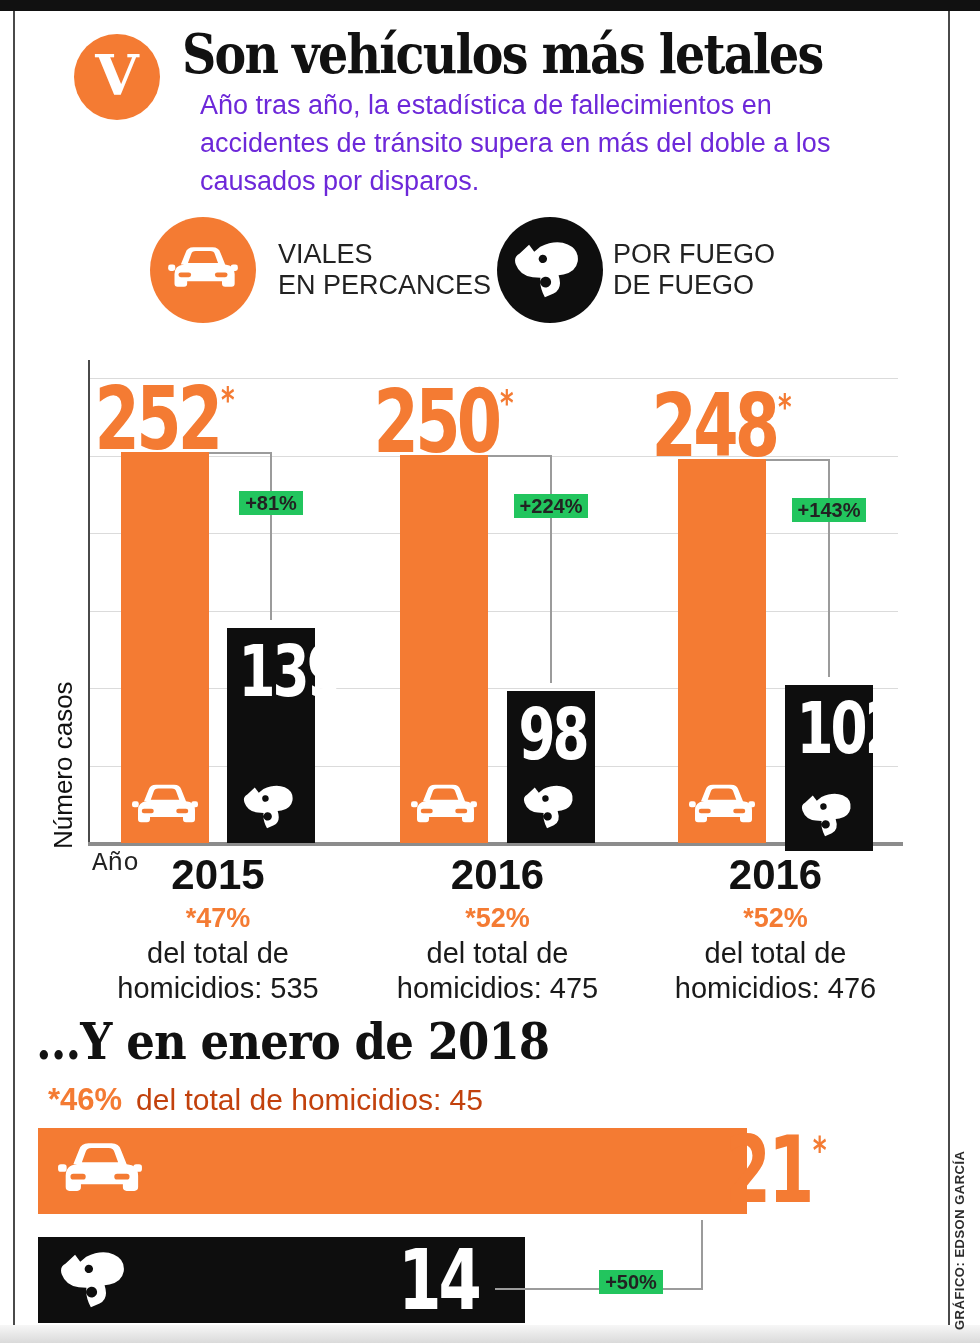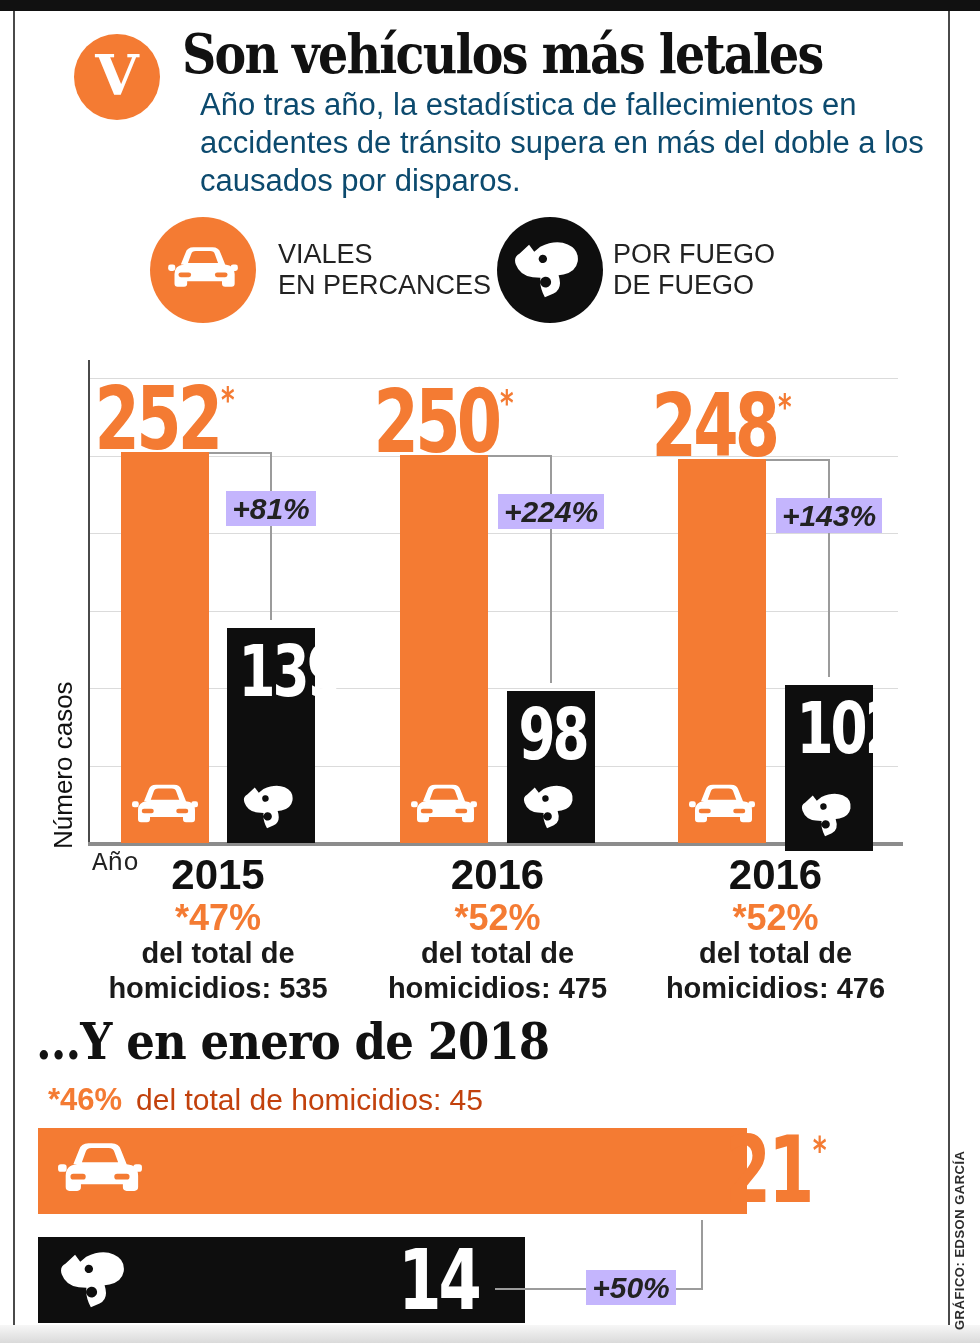--- a/index.html
+++ b/index.html
@@ -12,21 +12,21 @@
   .vborder.right{left:948px;}
   .bottomband{position:absolute;left:0;top:1325px;width:980px;height:18px;
               background:linear-gradient(#f7f7f7,#dadada);}
   
   .logo{position:absolute;left:74px;top:34px;width:86px;height:86px;border-radius:50%;
         background:#F47B33;display:flex;align-items:center;justify-content:center;}
   .logo span{font-family:"DejaVu Serif",serif;font-weight:800;font-size:56px;color:#fff;line-height:1;margin-top:-4px;}
   .title{position:absolute;left:182px;top:22px;margin:0;font-family:"DejaVu Serif",serif;
          font-weight:800;font-size:54px;letter-spacing:-2px;color:#111;white-space:nowrap;
          transform:scaleX(.88);transform-origin:left top;}
-  .subtitle{position:absolute;left:200px;top:86px;font-size:31px;line-height:38px;font-weight:500;color:#0c4a6e;}
+  .subtitle{position:absolute;left:200px;top:86px;font-size:27px;line-height:38px;font-weight:500;color:#6d28d9;}
   
   .leg-circle{position:absolute;width:106px;height:106px;border-radius:50%;top:217px;
               display:flex;align-items:center;justify-content:center;}
   .leg-circle.car{left:150px;background:#F47B33;}
   .leg-circle.gun{left:497px;background:#0E0E0E;}
   .leg-label{position:absolute;top:239px;font-size:27px;line-height:31px;font-weight:500;color:#222;}
   .leg-label.car{left:278px;}
   .leg-label.gun{left:613px;}
   
   .grid{position:absolute;left:88px;width:810px;height:1px;background:#DBDBDB;}
@@ -37,28 +37,28 @@
   .bar.gun{background:#0E0E0E;width:88px;}
   .bar .icon-bottom{position:absolute;bottom:10px;left:0;width:100%;text-align:center;}
   .bignum-wrap{position:absolute;width:208px;text-align:center;}
   .bignum{display:inline-block;font-weight:800;font-size:88px;line-height:100px;letter-spacing:-5px;
           color:#F47B33;transform:scaleX(.74);transform-origin:center bottom;font-family:"DejaVu Sans",sans-serif;}
   .gunnum{display:block;margin:6px auto 0;font-weight:800;font-size:72px;line-height:74px;letter-spacing:-4px;
           color:#fff;transform:scaleX(.74);transform-origin:center top;font-family:"DejaVu Sans",sans-serif;text-align:center;}
   .ast{font-size:40%;vertical-align:1.05em;letter-spacing:0;margin-left:2px;}
   .bl{position:absolute;background:#9B9B9B;}
   .pct-gain{position:absolute;width:180px;text-align:center;}
-  .pct-gain span{background:#c4b5fd;padding:1px 6px;font-size:30px;font-weight:600;color:#222;font-style:italic;}
+  .pct-gain span{background:#22c55e;padding:1px 6px;font-size:20px;font-weight:600;color:#222;}
   .ylabel{position:absolute;left:48px;top:681px;height:168px;writing-mode:vertical-rl;
           transform:rotate(180deg);font-size:26px;font-weight:500;color:#111;}
   .xlabel{position:absolute;left:92px;top:848px;font-size:26px;font-weight:500;color:#222;font-family:Liberation Mono, monospace;}
   .xgroup{position:absolute;top:852px;width:280px;text-align:center;}
   .year{font-size:42px;font-weight:700;color:#111;line-height:46px;}
-  .ypct{font-size:36px;font-weight:700;color:#F47B33;line-height:36px;margin-top:2px;}
-  .fnote{font-size:29px;font-weight:700;color:#1a1a1a;line-height:35px;}
+  .ypct{font-size:27px;font-weight:700;color:#F47B33;line-height:36px;margin-top:2px;}
+  .fnote{font-size:29px;font-weight:400;color:#1a1a1a;line-height:35px;}
   
   .h2title{position:absolute;left:36px;top:1012px;margin:0;font-family:"DejaVu Serif",serif;
            font-weight:800;font-size:50px;letter-spacing:-1px;color:#111;white-space:nowrap;
            transform:scaleX(.9);transform-origin:left top;}
   .note{position:absolute;left:48px;top:1082px;font-size:30px;}
   .note .npct{color:#F47B33;font-weight:700;font-size:31px;margin-right:14px;}
   .note .ntxt{color:#c2410c;font-weight:500;}
   .hbar{position:absolute;height:86px;padding-left:44px;}
   .hbar.car{background:#F47B33;}
   .hbar.gun{background:#0E0E0E;}

